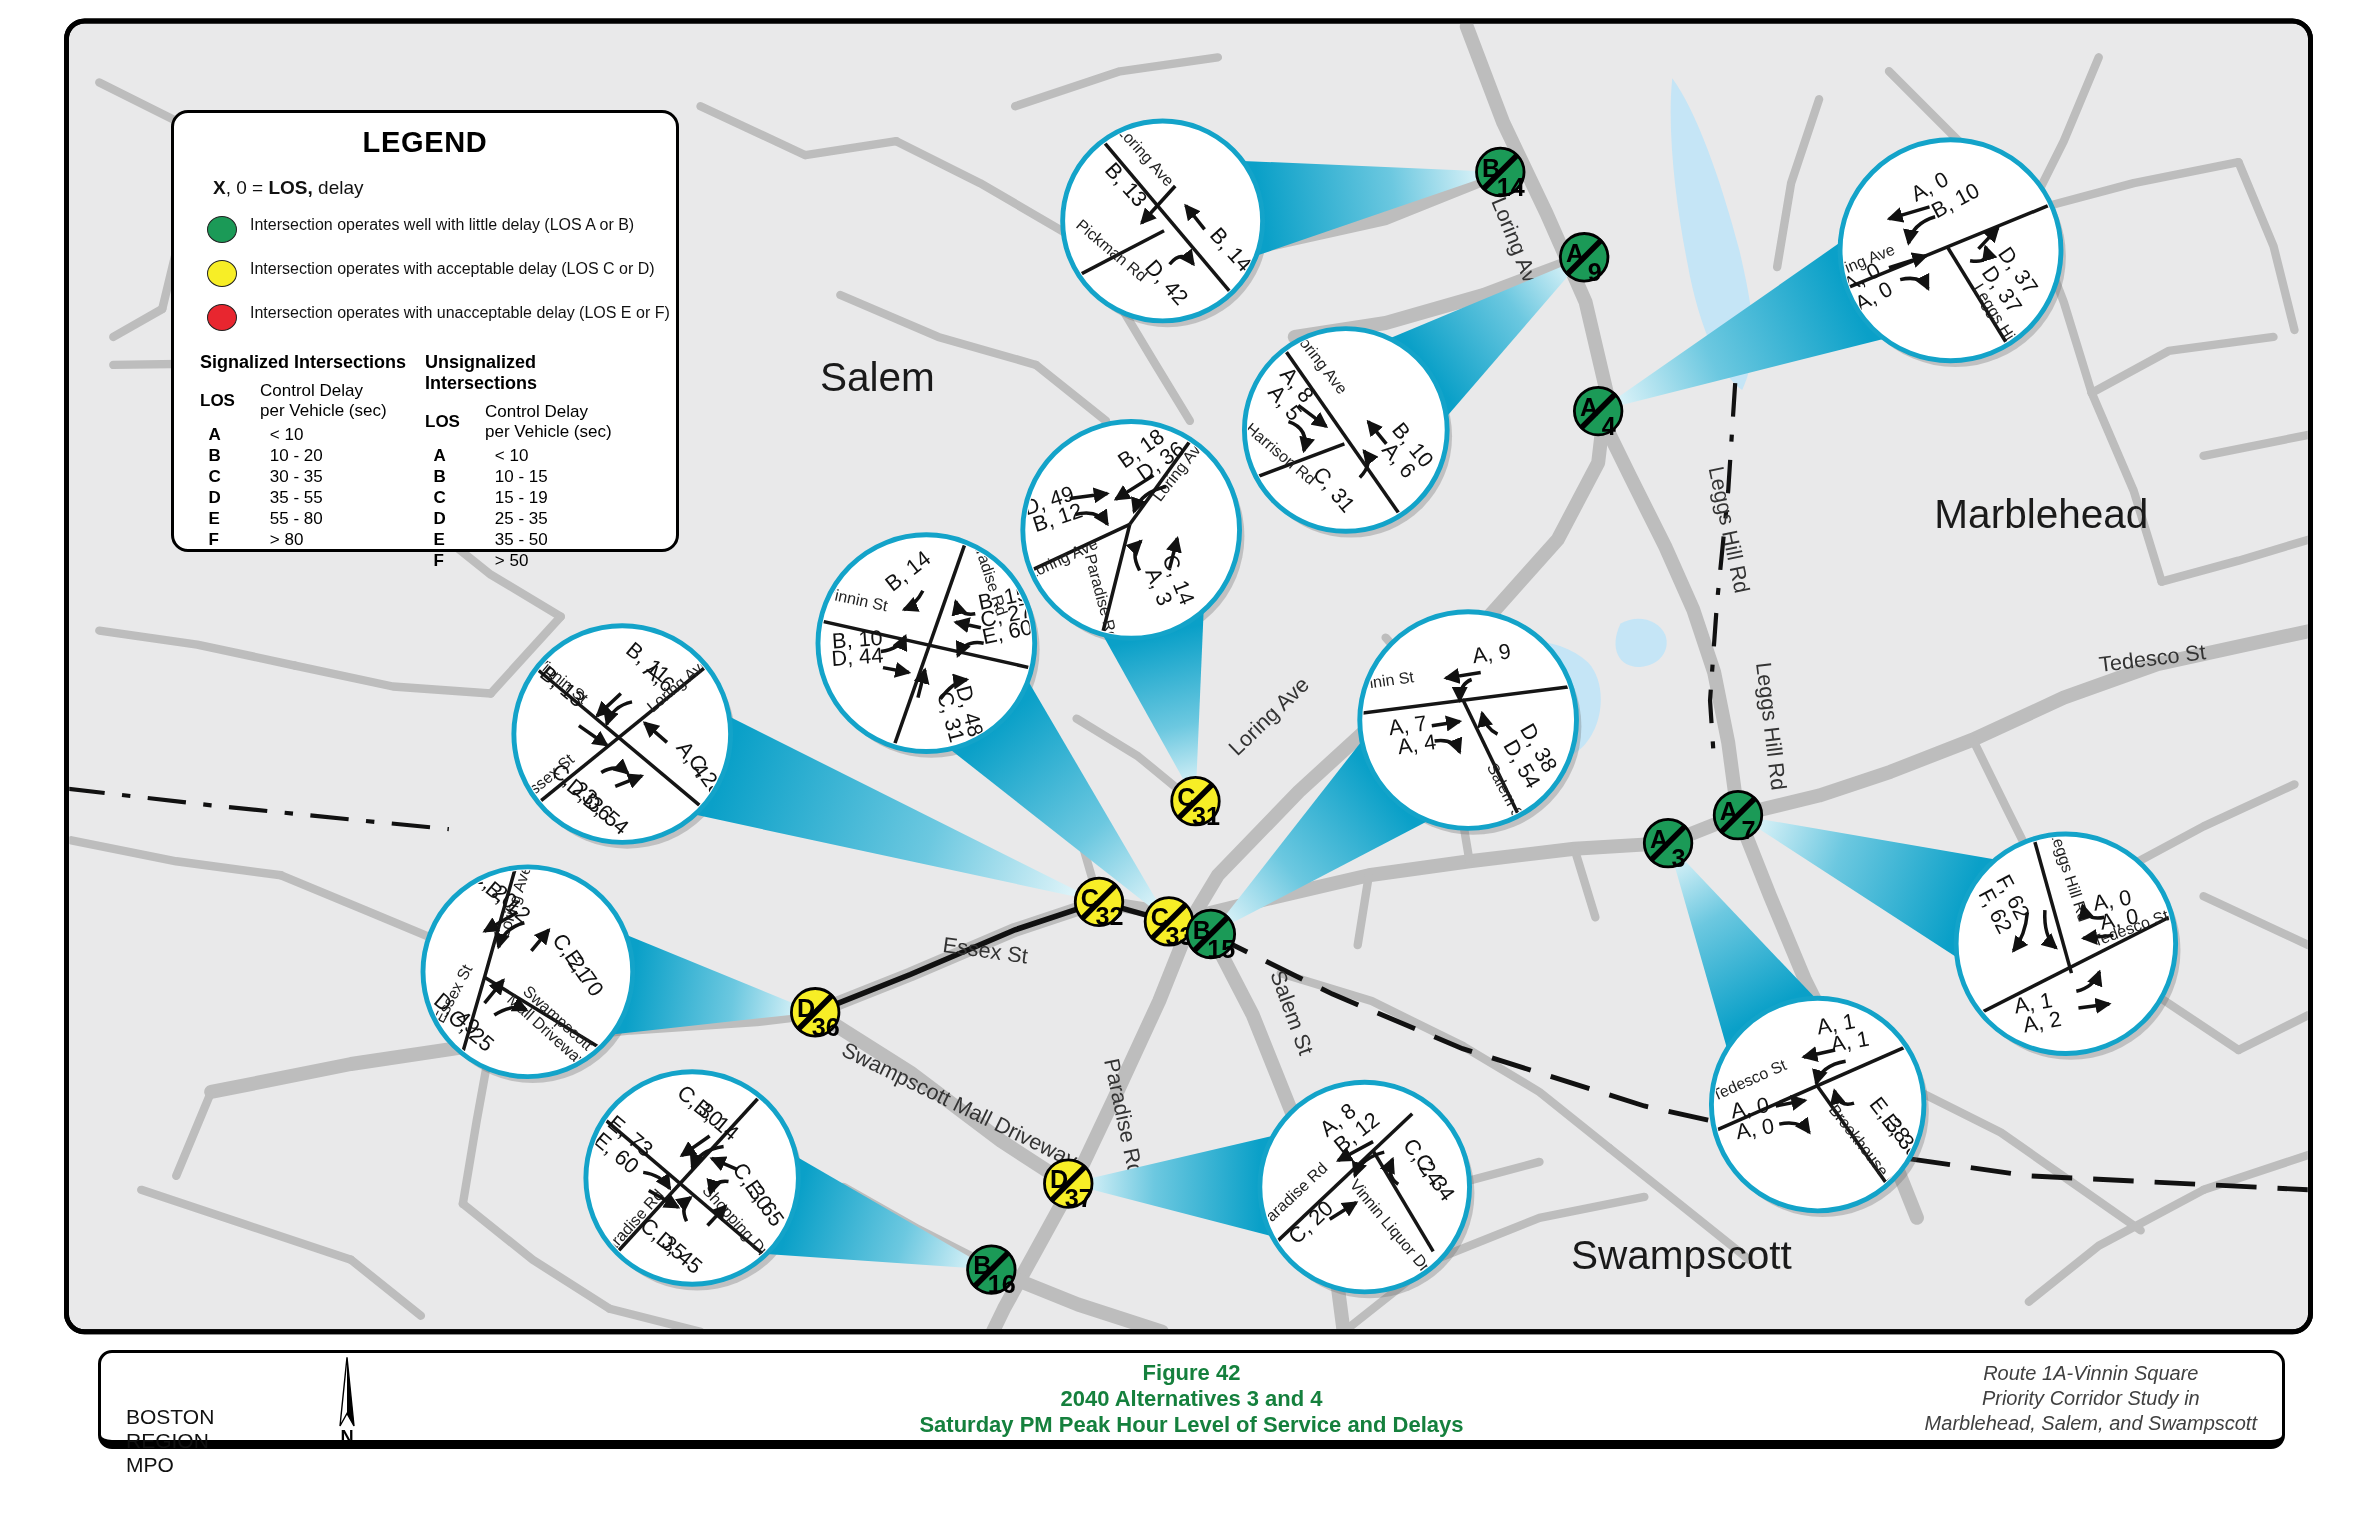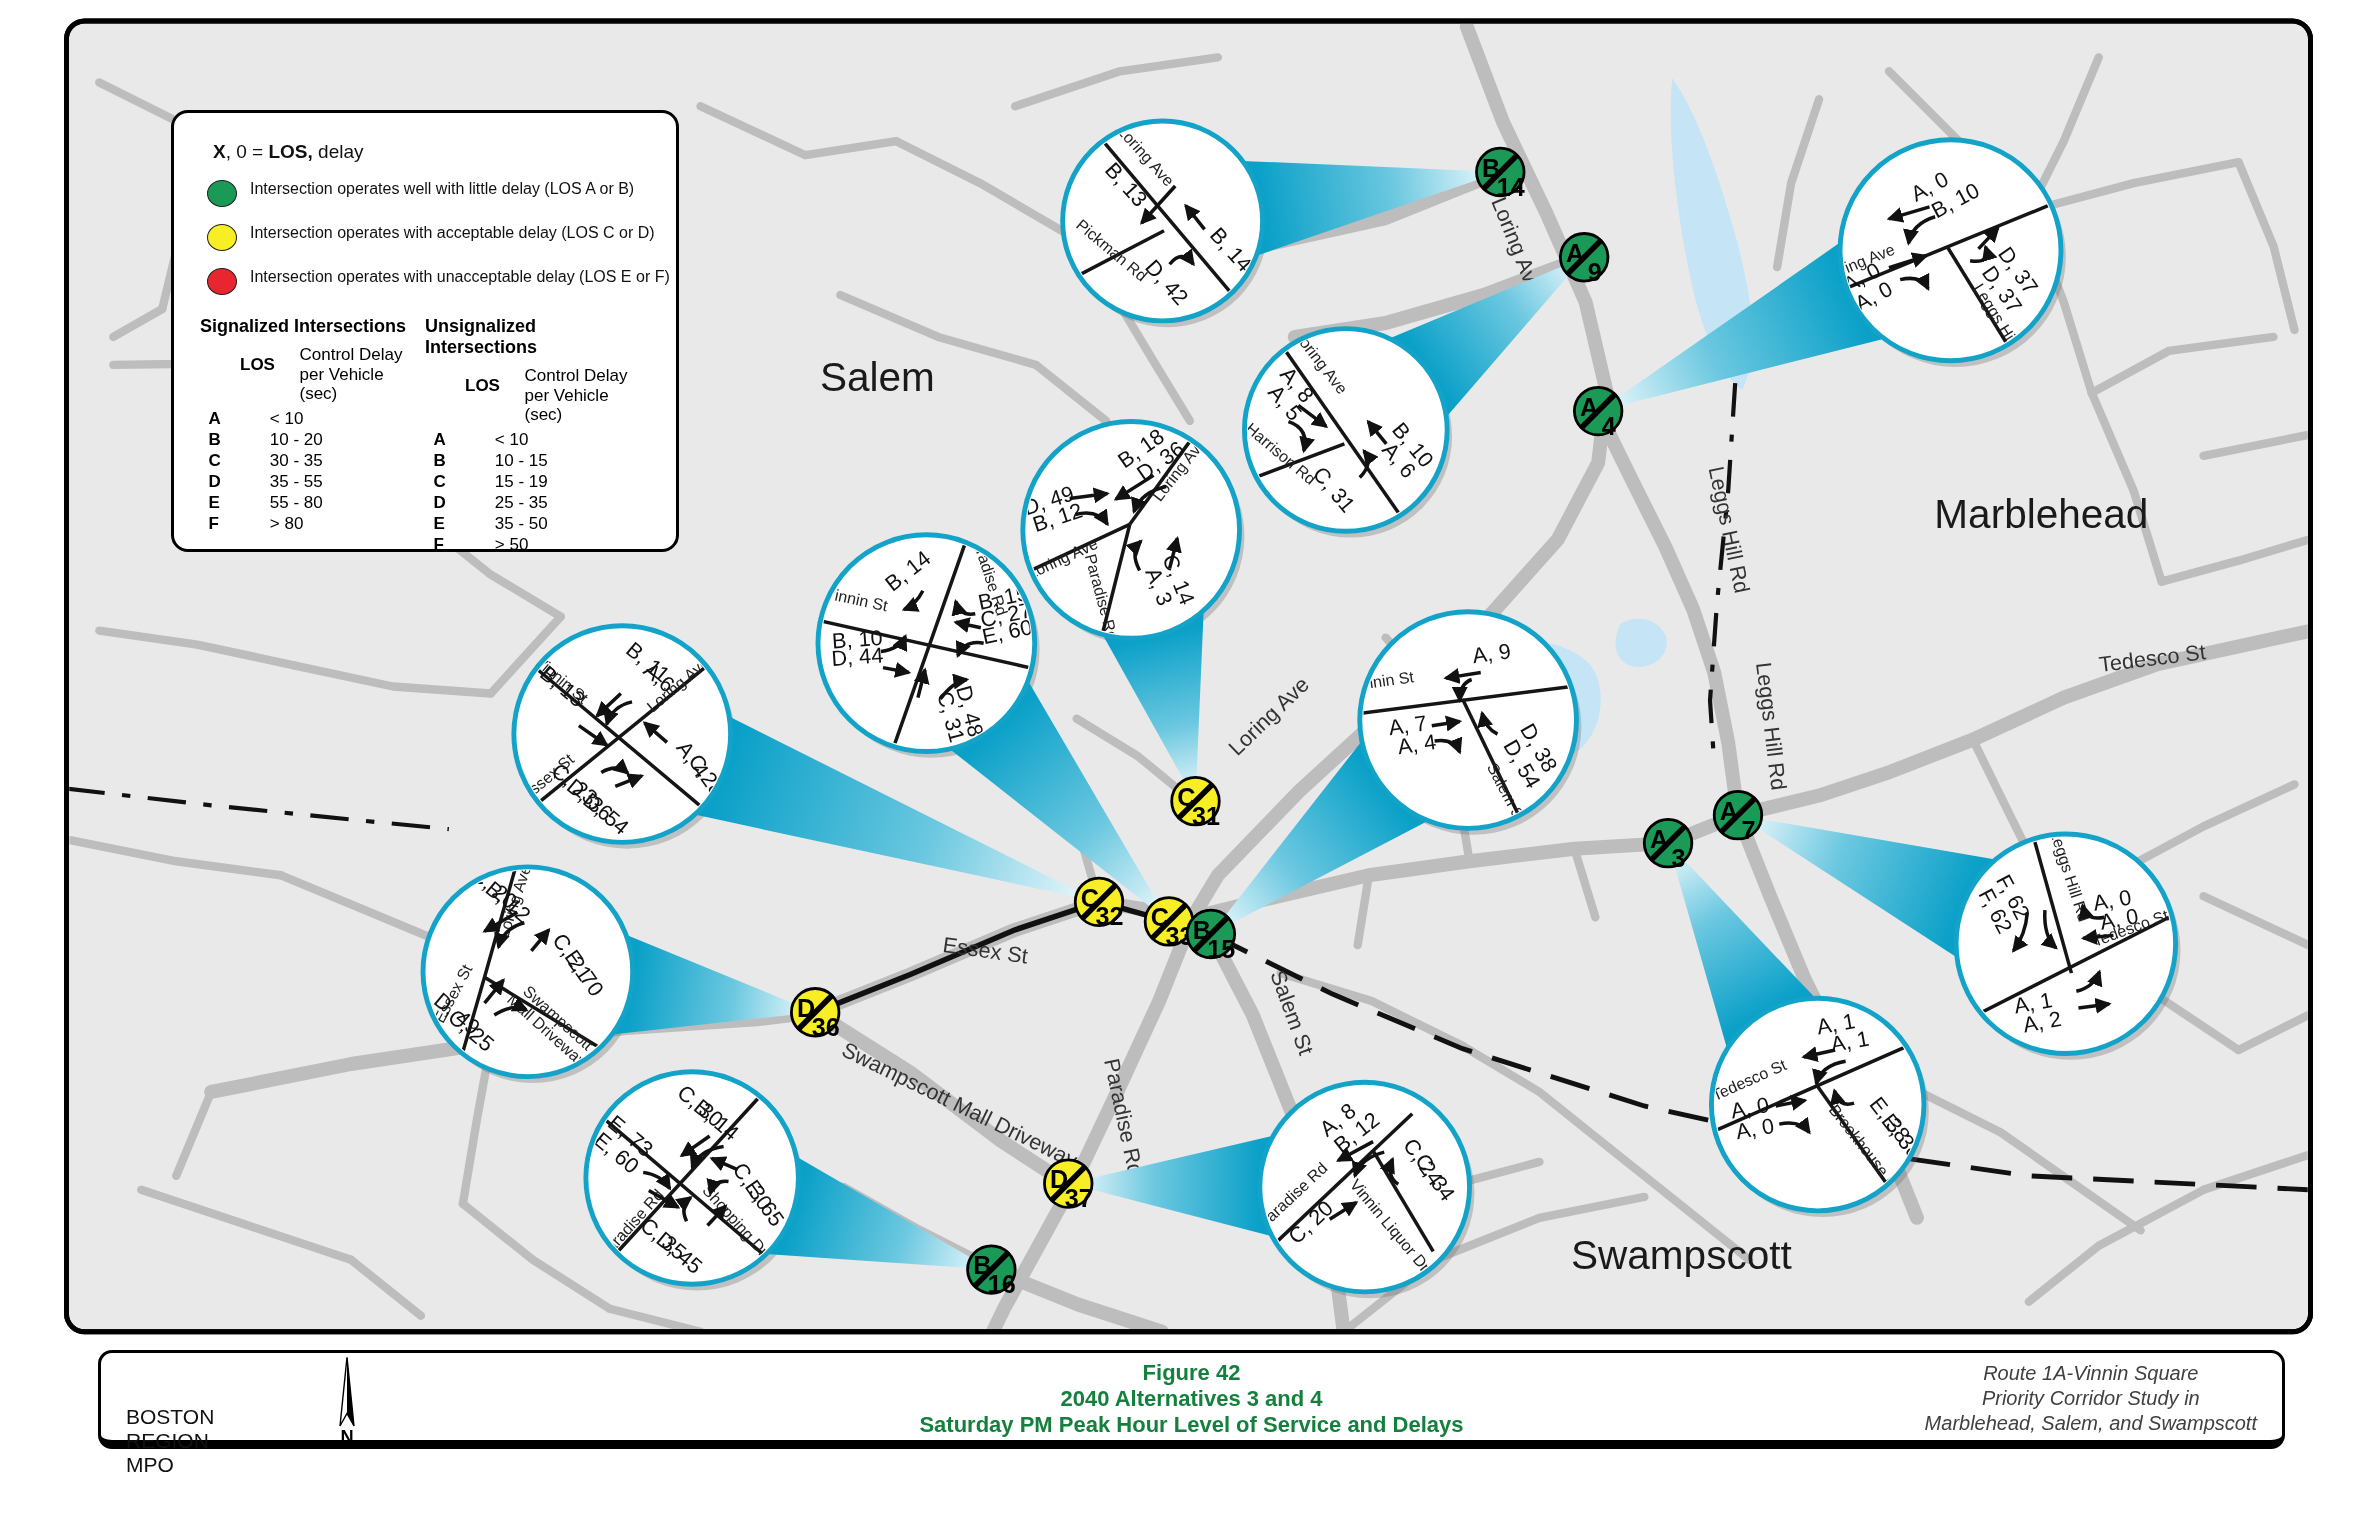--- a/index.html
+++ b/index.html
@@ -15,21 +15,21 @@
   .legend-title{text-align:center;font-weight:bold;font-size:29px;letter-spacing:0.7px;margin-top:2.8px;}
   .legend-key{margin:18px 0 7px 21px;font-size:19px;color:#111;}
   .legend-key .b{font-weight:bold;}
   .legend-item{display:flex;margin:17px 0 0 15.4px;white-space:nowrap;}
   .legend-dot{width:28px;height:25px;border-radius:50%;border:1.4px solid #222;flex:0 0 auto;margin-right:12.6px;}
   .legend-item-label{font-size:16px;color:#111;}
   #legend-tables{display:flex;justify-content:center;margin:21px 5.6px 0 5.6px;}
   .los-col{width:225px;}
   .los-col-title{font-weight:bold;font-size:18px;margin-bottom:8.4px;}
   .los-hdr{display:flex;font-size:17px;margin-bottom:4.2px;}
-  .los-hdr .h-los{width:60px;font-weight:bold;padding-top:9.8px;margin-left:40px;}
+  .los-hdr .h-los{width:60px;font-weight:bold;padding-top:9.8px;}
   .los-hdr .h-delay{white-space:pre-line;line-height:19.6px;}
   .los-row{display:flex;font-size:17px;line-height:21px;}
   .los-row .c-los{width:60px;font-weight:bold;text-align:left;padding-left:8.4px;box-sizing:border-box;}
   .los-row .c-delay{padding-left:9.8px;}
 
   
   #footer{position:absolute;left:98px;top:1350px;width:2187px;height:99px;box-sizing:border-box;
     background:#fff;border:3.5px solid #000;border-bottom-width:9px;border-radius:14px;}
   #footer-org{position:absolute;left:25px;top:8.4px;font-size:21px;line-height:24px;color:#111;margin-top:44px;}
   #footer-north{position:absolute;left:225px;top:2.8px;}
@@ -633,20 +633,21 @@
             <text x="-13" y="-6" font-size="36" font-weight="bold" fill="#000" text-anchor="middle" dominant-baseline="central">A</text>
             <text x="15" y="21" font-size="36" font-weight="bold" fill="#000" text-anchor="middle" dominant-baseline="central">7</text>
           </g>
         </g>
     </g>
 
     <rect x="95" y="30" width="3210" height="1875" rx="26" fill="none" stroke="#000" stroke-width="7"></rect>
   </svg>
 
   <div id="legend">
+    <div class="legend-title">LEGEND</div>
     <div class="legend-key"><span class="b">X</span><span>, 0  = </span><span class="b">LOS,</span><span> delay</span></div>
     <div id="legend-items">
         <div class="legend-item">
           <span class="legend-dot" style="background: rgb(27, 154, 87);"></span>
           <span class="legend-item-label">Intersection operates well with little delay (LOS A or B)</span>
         </div>
         <div class="legend-item">
           <span class="legend-dot" style="background: rgb(247, 238, 38);"></span>
           <span class="legend-item-label">Intersection operates with acceptable delay (LOS C or D)</span>
         </div>

